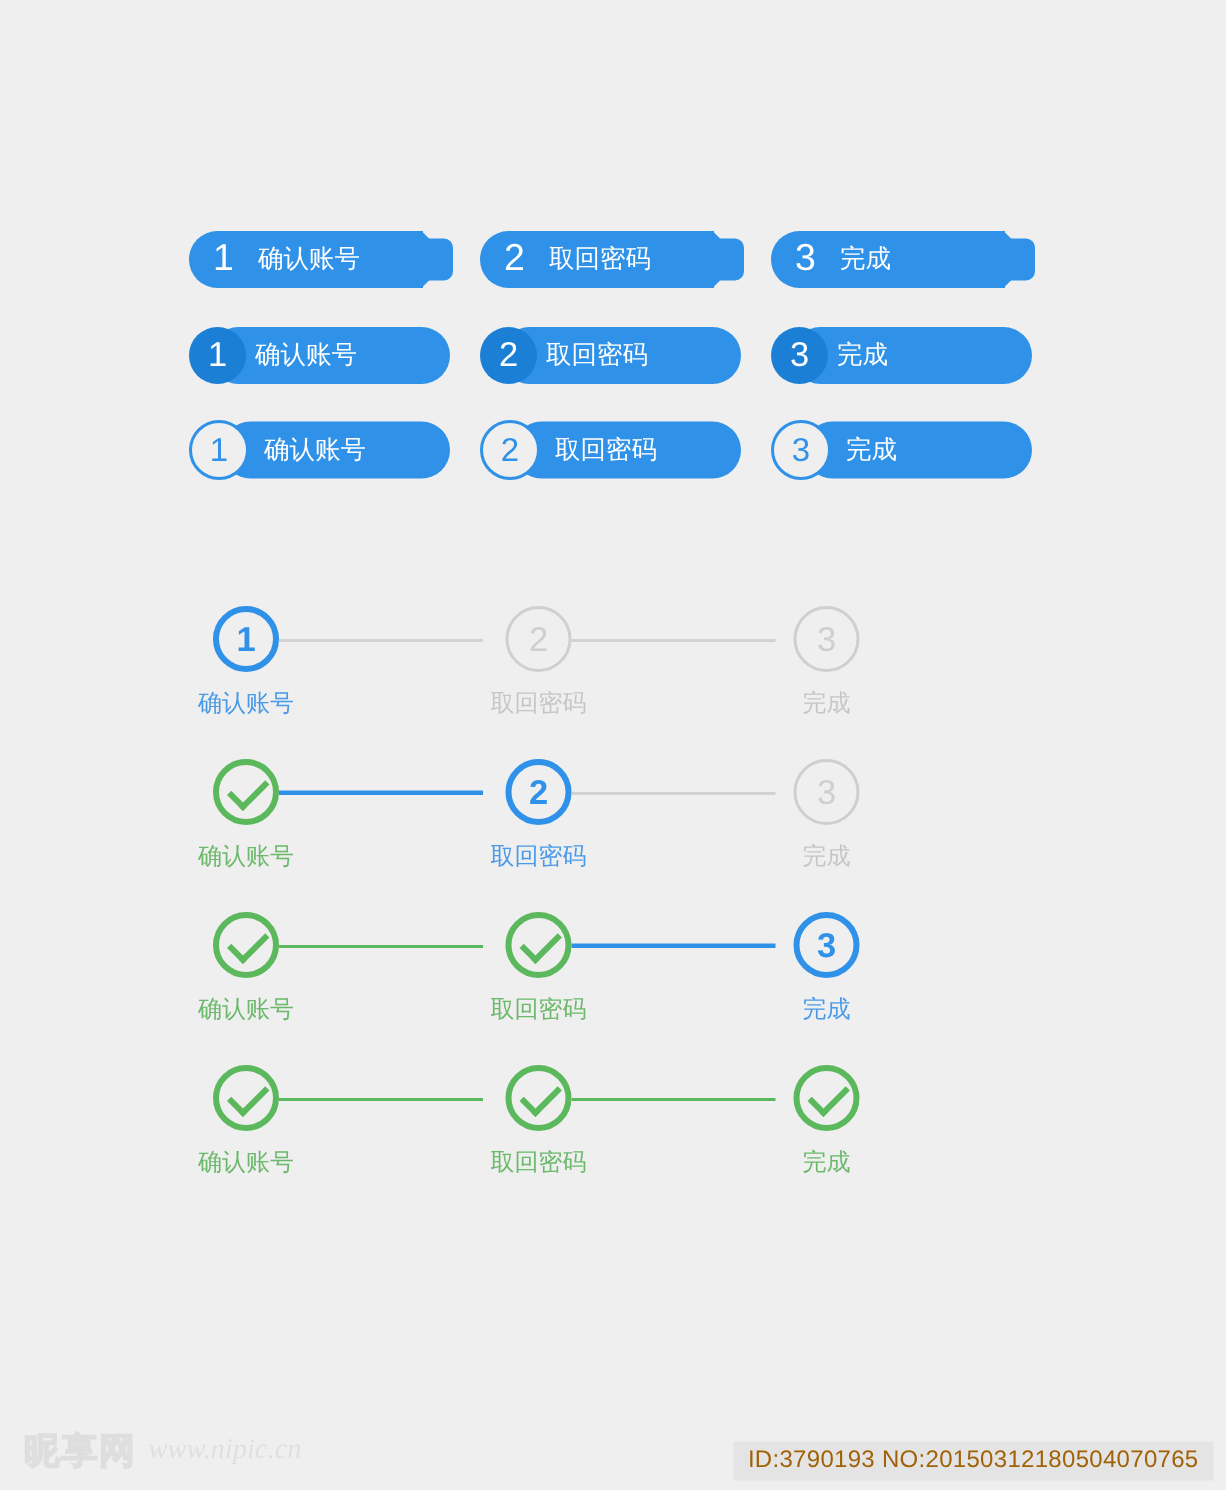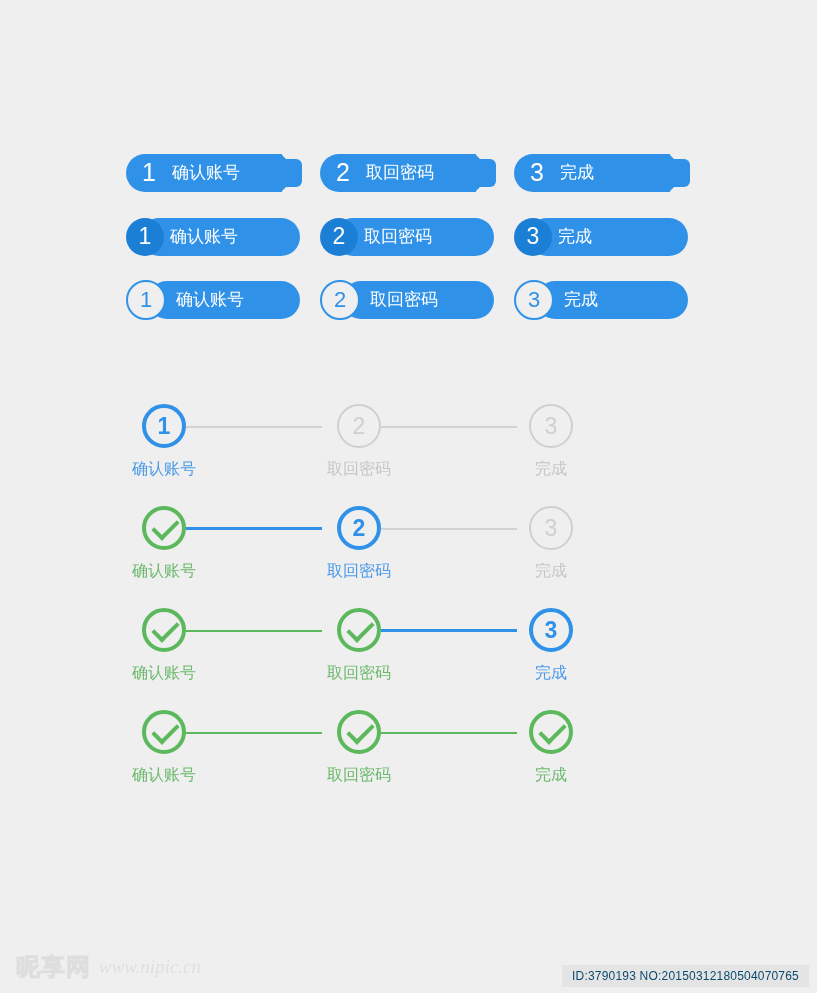--- a/index.html
+++ b/index.html
@@ -283,22 +283,22 @@
     font-size: 19px;
     color: #dddddd;
     font-style: italic;
     font-family: "Liberation Serif", serif;
   }
   .id-badge {
     position: absolute;
     right: 8px;
     bottom: 6px;
     background: #e4e4e4;
-    color: #0c4a6e;
-    font-size: 12px;
+    color: #a16207;
+    font-size: 16px;
     padding: 4px 10px;
     letter-spacing: 0.2px;
     white-space: nowrap;
   }
 </style>
 </head>
 <body>
 
 <div class="pill-rows">
 

